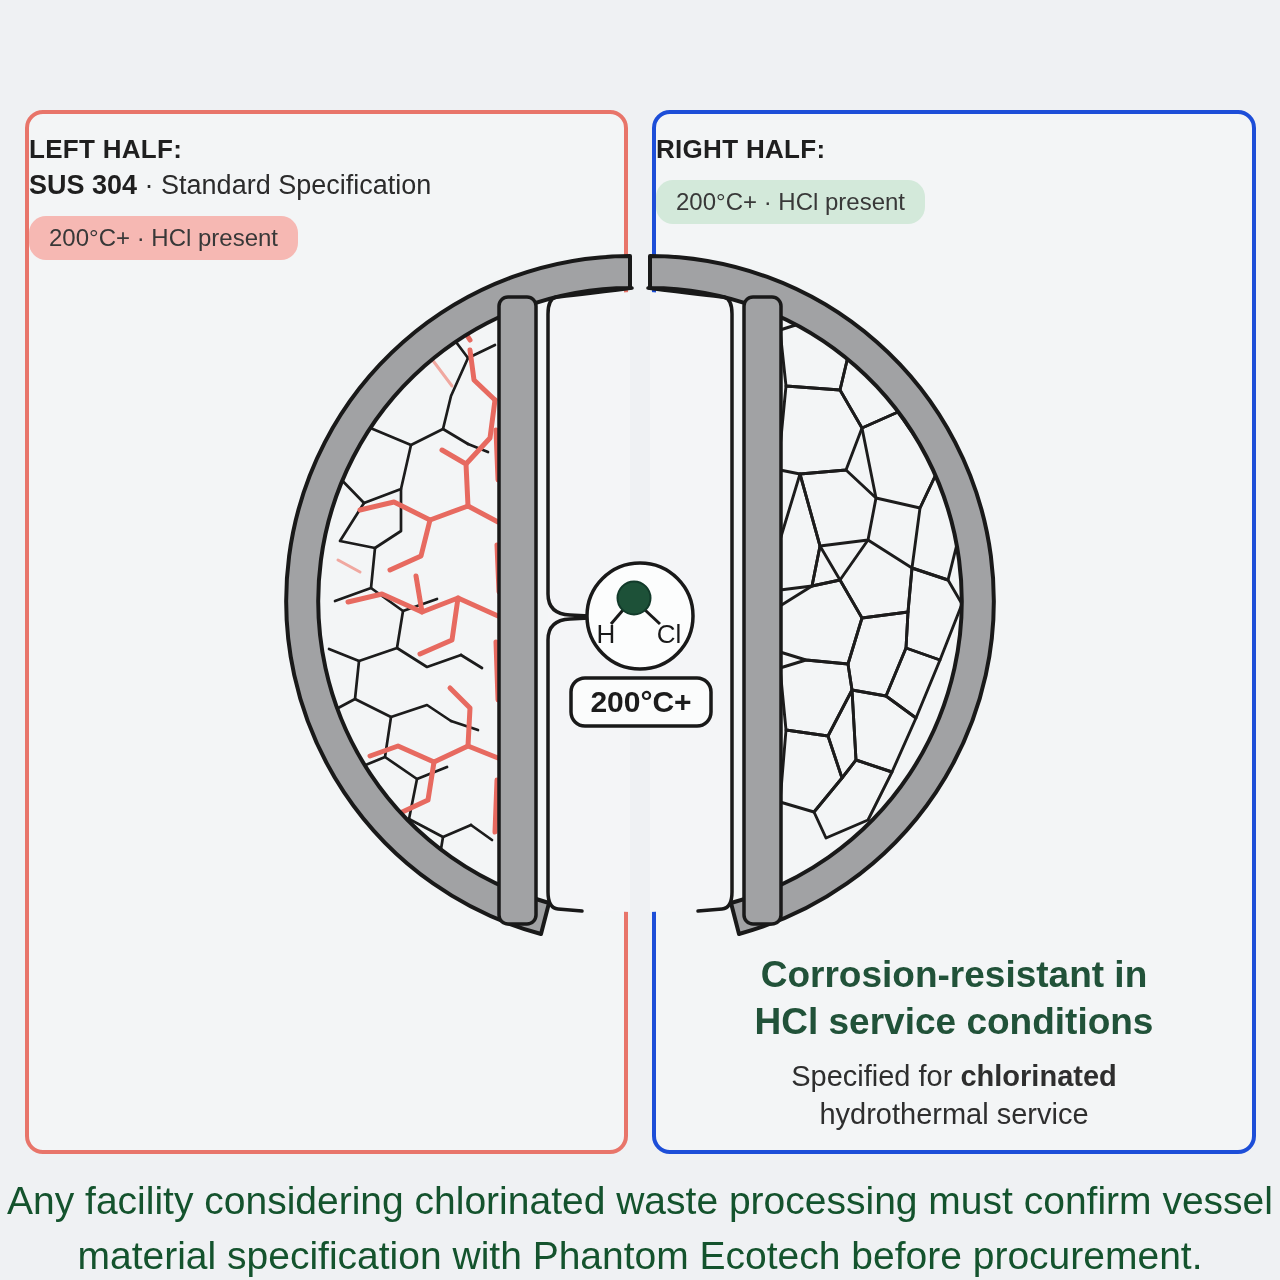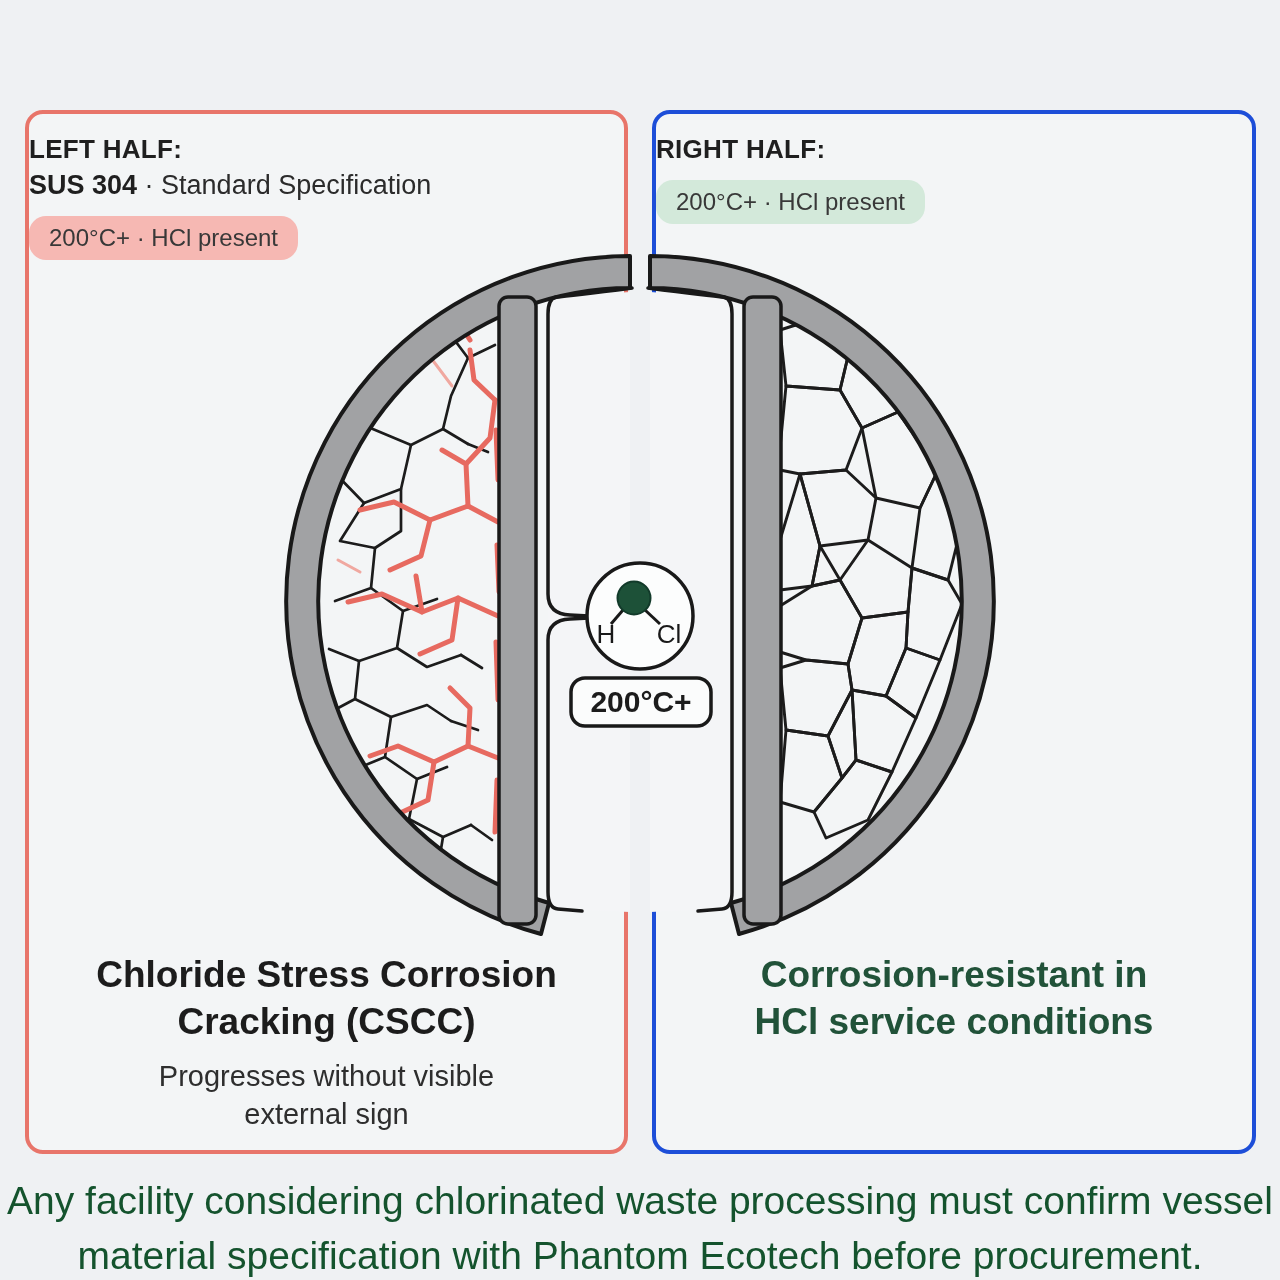--- a/index.html
+++ b/index.html
@@ -31,41 +31,35 @@
 <div class="stage">
 
   <div class="card left">
     <div class="card-head">
       <div class="panel-title">LEFT HALF:</div>
       <div class="material-line">
         <b>SUS 304</b><span> · Standard Specification</span>
       </div>
       <div class="cond-badge">200°C+ · HCl present</div>
     </div>
-    <div class="card-foot">
-      <div class="result-title">
-        <div>Chloride Stress Corrosion</div>
-        <div>Cracking (CSCC)</div>
-      </div>
-      <div class="result-sub">
-        <div>Progresses without visible</div>
-        <div>external sign</div>
-      </div>
-    </div>
   </div>
 
   <div class="card right">
     <div class="card-head">
       <div class="panel-title">RIGHT HALF:</div>
       <div class="cond-badge">200°C+ · HCl present</div>
     </div>
     <div class="card-foot">
       <div class="result-title">
         <div>Corrosion-resistant in</div>
         <div>HCl service conditions</div>
+      </div>
+      <div class="result-sub">
+        <div><span>Specified for </span><b>chlorinated</b></div>
+        <div>hydrothermal service</div>
       </div>
     </div>
   </div>
 
   <svg class="overlay" viewBox="0 0 1280 1280" xmlns="http://www.w3.org/2000/svg">
     <defs>
       <clipPath id="leftGrainClip">
           <circle cx="630" cy="601" r="316"></circle>
         </clipPath>
       <clipPath id="rightGrainClip">

